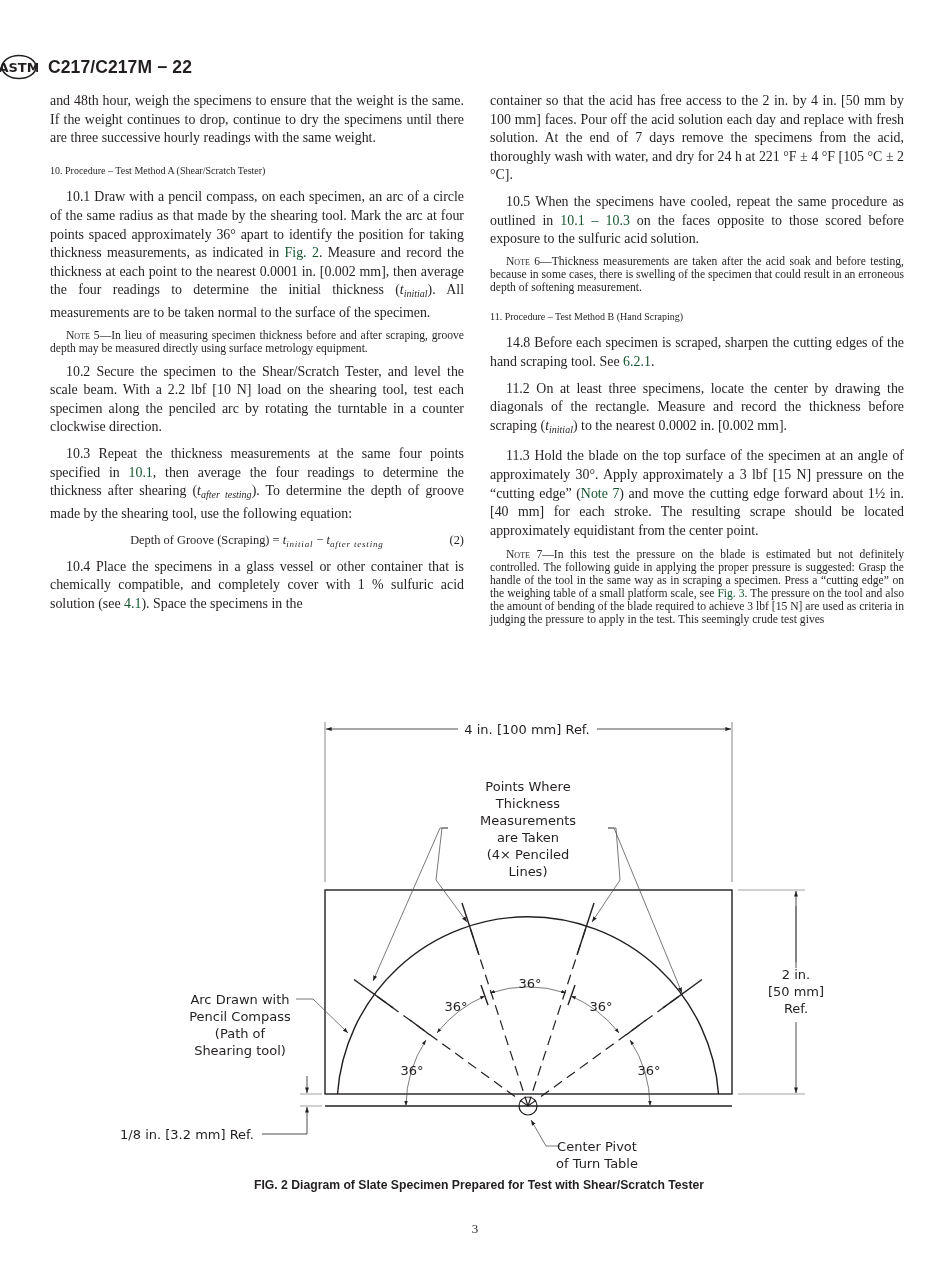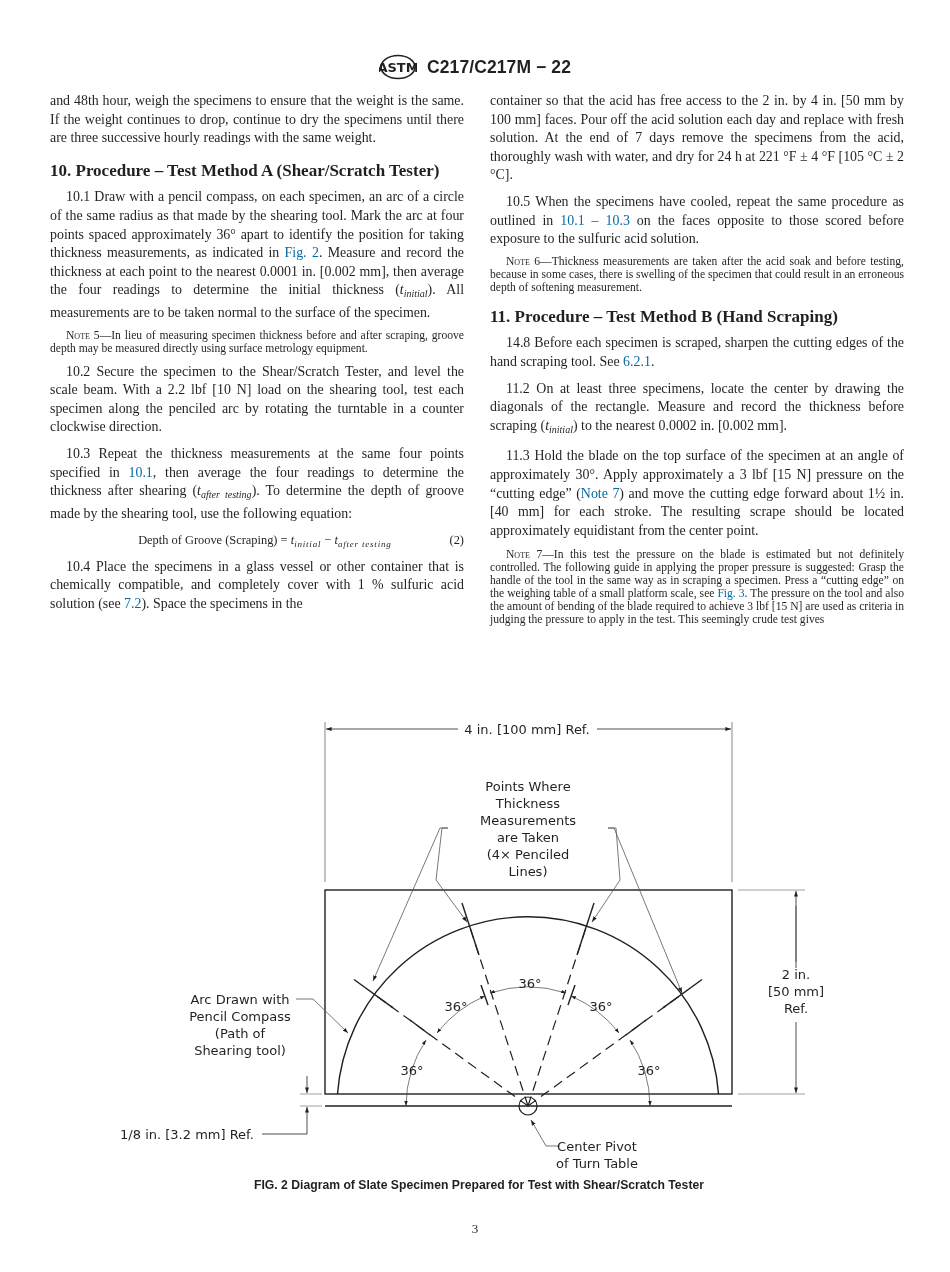--- a/index.html
+++ b/index.html
@@ -1,32 +1,32 @@
 <!DOCTYPE html>
 <html><head>
 <meta charset="utf-8">
 <style>
   html, body { margin: 0; padding: 0; background: #ffffff; }
   body { width: 950px; height: 1272px; position: relative; overflow: hidden;
          font-family: "Liberation Serif", serif; color: #231f20; }
-  .header { position: absolute; top: 54px; left: 0; width: 950px; text-align: center; }
+  .header { position: absolute; top: 54px; left: 0; width: 950px; text-align: left; }
   .header .logo { display: inline-block; vertical-align: middle; width: 38px; height: 26px; margin-right: 6px; }
   .header .std { display: inline-block; vertical-align: middle; font-family: "Liberation Sans", sans-serif;
                  font-weight: bold; font-size: 17.5px; letter-spacing: 0.1px; }
   .col { position: absolute; top: 92px; width: 414px; font-size: 13.9px; line-height: 18.6px; }
   .col.left { left: 50px; }
   .col.right { left: 490px; }
   .p { text-align: justify; margin: 0 0 8px 0; text-indent: 0; }
   .p.ind { text-indent: 16px; }
-  .h { font-weight: bold; font-size: 17px; margin: 14px 0 8px 0; }
+  .h { font-weight: normal; font-size: 10px; margin: 14px 0 8px 0; }
   .note { font-size: 11.6px; line-height: 13px; text-align: justify; margin: -2px 0 8px 0; text-indent: 16px; }
   .note .sc { font-variant: small-caps; }
-  .link { color: #0369a1; }
+  .link { color: #14532d; }
   .sub { font-style: italic; font-size: 10px; vertical-align: -3px; }
-  .eq { display: flex; justify-content: flex-end; font-size: 12.4px; margin: 2px 0 4px 0; }
+  .eq { display: flex; justify-content: flex-end; font-size: 12.4px; margin: 2px 0 4px 0; gap: 8px; }
   .eq .expr { margin-right: 58px; }
   .eq .sub { font-size: 9px; letter-spacing: 0.8px; }
   .figure { position: absolute; left: 0; top: 700px; width: 950px; height: 500px; }
   .fig-caption { position: absolute; top: 1178px; left: 4px; width: 950px; text-align: center;
                  font-family: "Liberation Sans", sans-serif; font-weight: bold; font-size: 12.2px; }
   .page-num { position: absolute; top: 1221px; left: 0; width: 950px; text-align: center; font-size: 13px; }
   svg text { font-family: "DejaVu Sans", sans-serif; fill: #231f20; }
 </style>
 </head>
 <body>
@@ -43,21 +43,21 @@
   <p class="p">and 48th hour, weigh the specimens to ensure that the weight is the same. If the weight continues to drop, continue to dry the specimens until there are three successive hourly readings with the same weight.</p>
   <div class="h">10. Procedure – Test Method A (Shear/Scratch Tester)</div>
   <p class="p ind"><span>10.1 Draw with a pencil compass, on each specimen, an arc of a circle of the same radius as that made by the shearing tool. Mark the arc at four points spaced approximately 36° apart to identify the position for taking thickness measurements, as indicated in </span><span class="link">Fig. 2</span><span>. Measure and record the thickness at each point to the nearest 0.0001 in. [0.002 mm], then average the four readings to determine the initial thickness (</span><i>t</i><span class="sub">initial</span><span>). All measurements are to be taken normal to the surface of the specimen.</span></p>
   <p class="note"><span class="sc">Note 5</span><span>—In lieu of measuring specimen thickness before and after scraping, groove depth may be measured directly using surface metrology equipment.</span></p>
   <p class="p ind">10.2 Secure the specimen to the Shear/Scratch Tester, and level the scale beam. With a 2.2 lbf [10 N] load on the shearing tool, test each specimen along the penciled arc by rotating the turntable in a counter clockwise direction.</p>
   <p class="p ind"><span>10.3 Repeat the thickness measurements at the same four points specified in </span><span class="link">10.1</span><span>, then average the four readings to determine the thickness after shearing (</span><i>t</i><span class="sub">after testing</span><span>). To determine the depth of groove made by the shearing tool, use the following equation:</span></p>
   <div class="eq">
     <span class="expr"><span>Depth of Groove (Scraping) = </span><i>t</i><span class="sub">initial</span><span> − </span><i>t</i><span class="sub">after testing</span></span>
     <span>(2)</span>
   </div>
-  <p class="p ind"><span>10.4 Place the specimens in a glass vessel or other container that is chemically compatible, and completely cover with 1 % sulfuric acid solution (see </span><span class="link">7.2</span><span>). Space the specimens in the</span></p>
+  <p class="p ind"><span>10.4 Place the specimens in a glass vessel or other container that is chemically compatible, and completely cover with 1 % sulfuric acid solution (see </span><span class="link">4.1</span><span>). Space the specimens in the</span></p>
 </div>
 
 <div class="col right">
   <p class="p">container so that the acid has free access to the 2 in. by 4 in. [50 mm by 100 mm] faces. Pour off the acid solution each day and replace with fresh solution. At the end of 7 days remove the specimens from the acid, thoroughly wash with water, and dry for 24 h at 221 °F ± 4 °F [105 °C ± 2 °C].</p>
   <p class="p ind"><span>10.5 When the specimens have cooled, repeat the same procedure as outlined in </span><span class="link">10.1 – 10.3</span><span> on the faces opposite to those scored before exposure to the sulfuric acid solution.</span></p>
   <p class="note"><span class="sc">Note 6</span><span>—Thickness measurements are taken after the acid soak and before testing, because in some cases, there is swelling of the specimen that could result in an erroneous depth of softening measurement.</span></p>
   <div class="h">11. Procedure – Test Method B (Hand Scraping)</div>
   <p class="p ind"><span>14.8 Before each specimen is scraped, sharpen the cutting edges of the hand scraping tool. See </span><span class="link">6.2.1</span><span>.</span></p>
   <p class="p ind"><span>11.2 On at least three specimens, locate the center by drawing the diagonals of the rectangle. Measure and record the thickness before scraping (</span><i>t</i><span class="sub">initial</span><span>) to the nearest 0.0002 in. [0.002 mm].</span></p>
   <p class="p ind"><span>11.3 Hold the blade on the top surface of the specimen at an angle of approximately 30°. Apply approximately a 3 lbf [15 N] pressure on the “cutting edge” (</span><span class="link">Note 7</span><span>) and move the cutting edge forward about 1½ in. [40 mm] for each stroke. The resulting scrape should be located approximately equidistant from the center point.</span></p>

